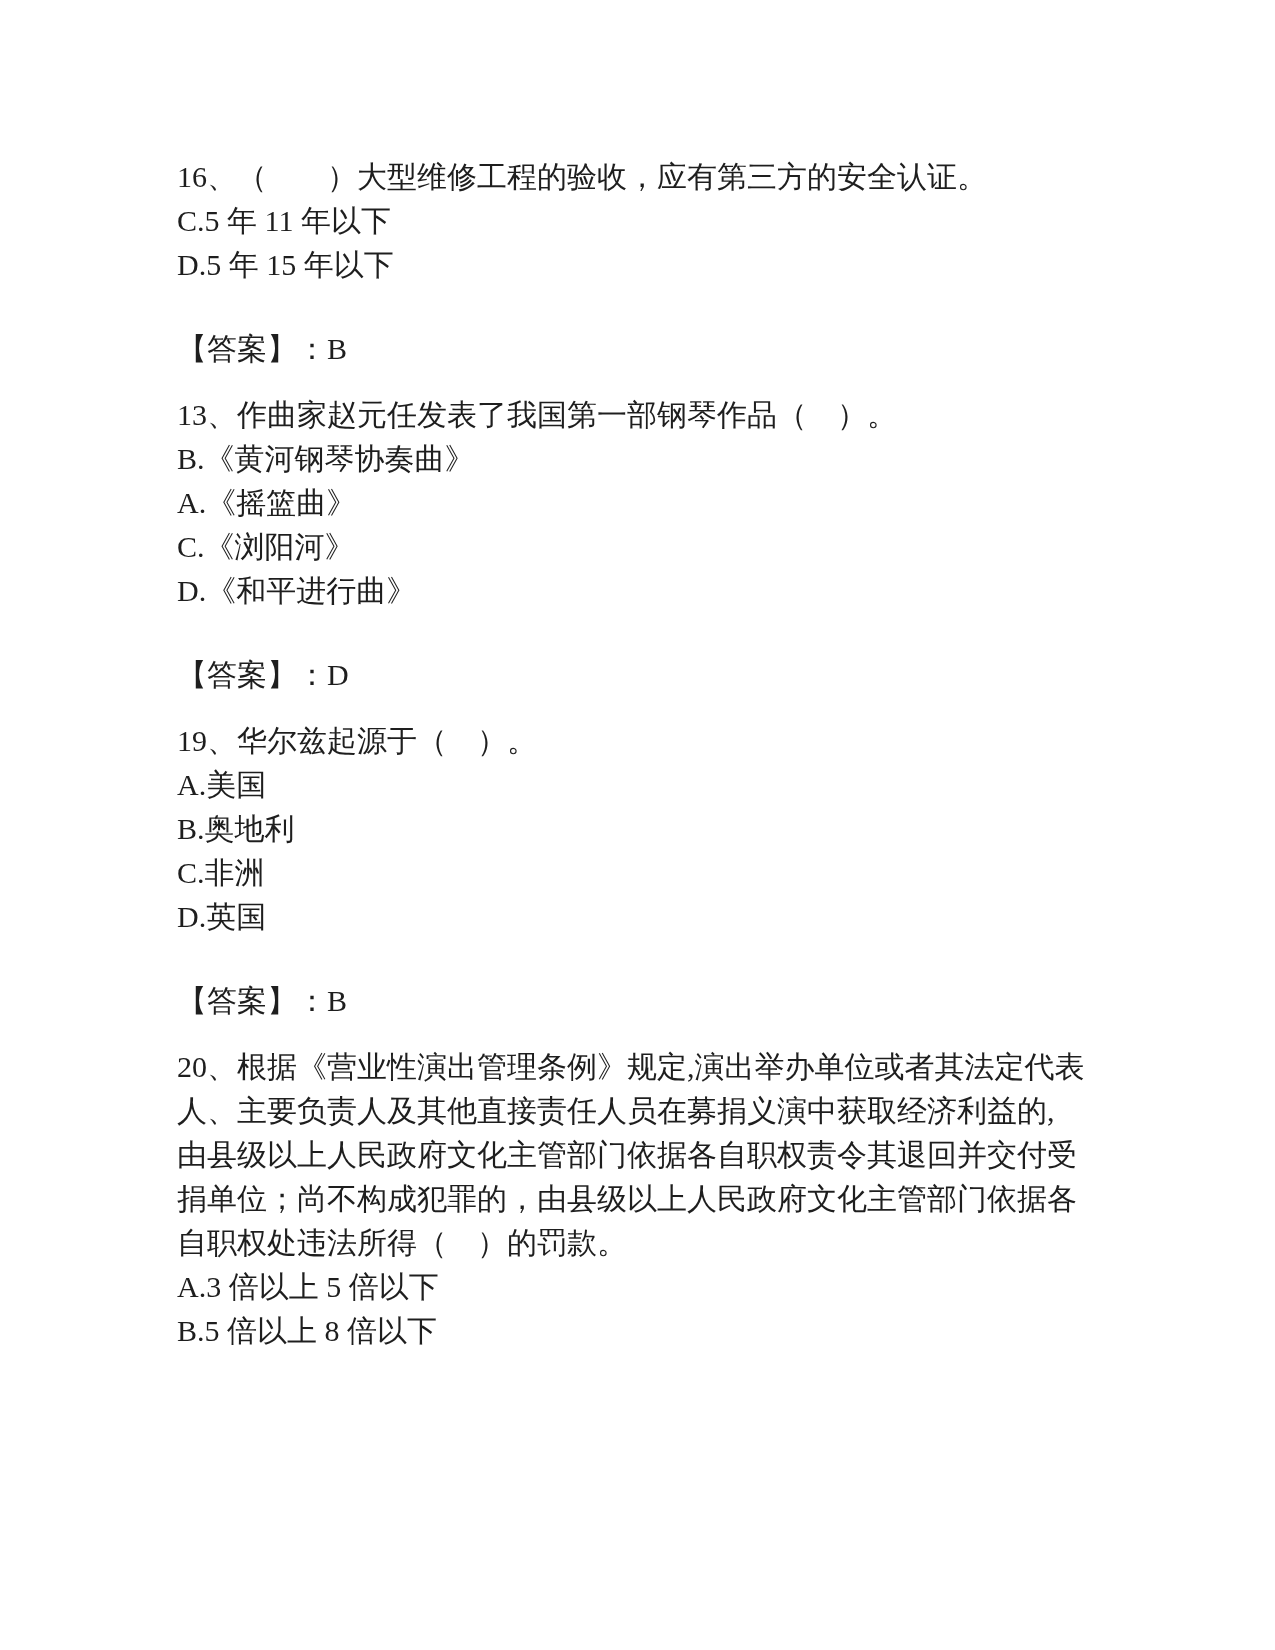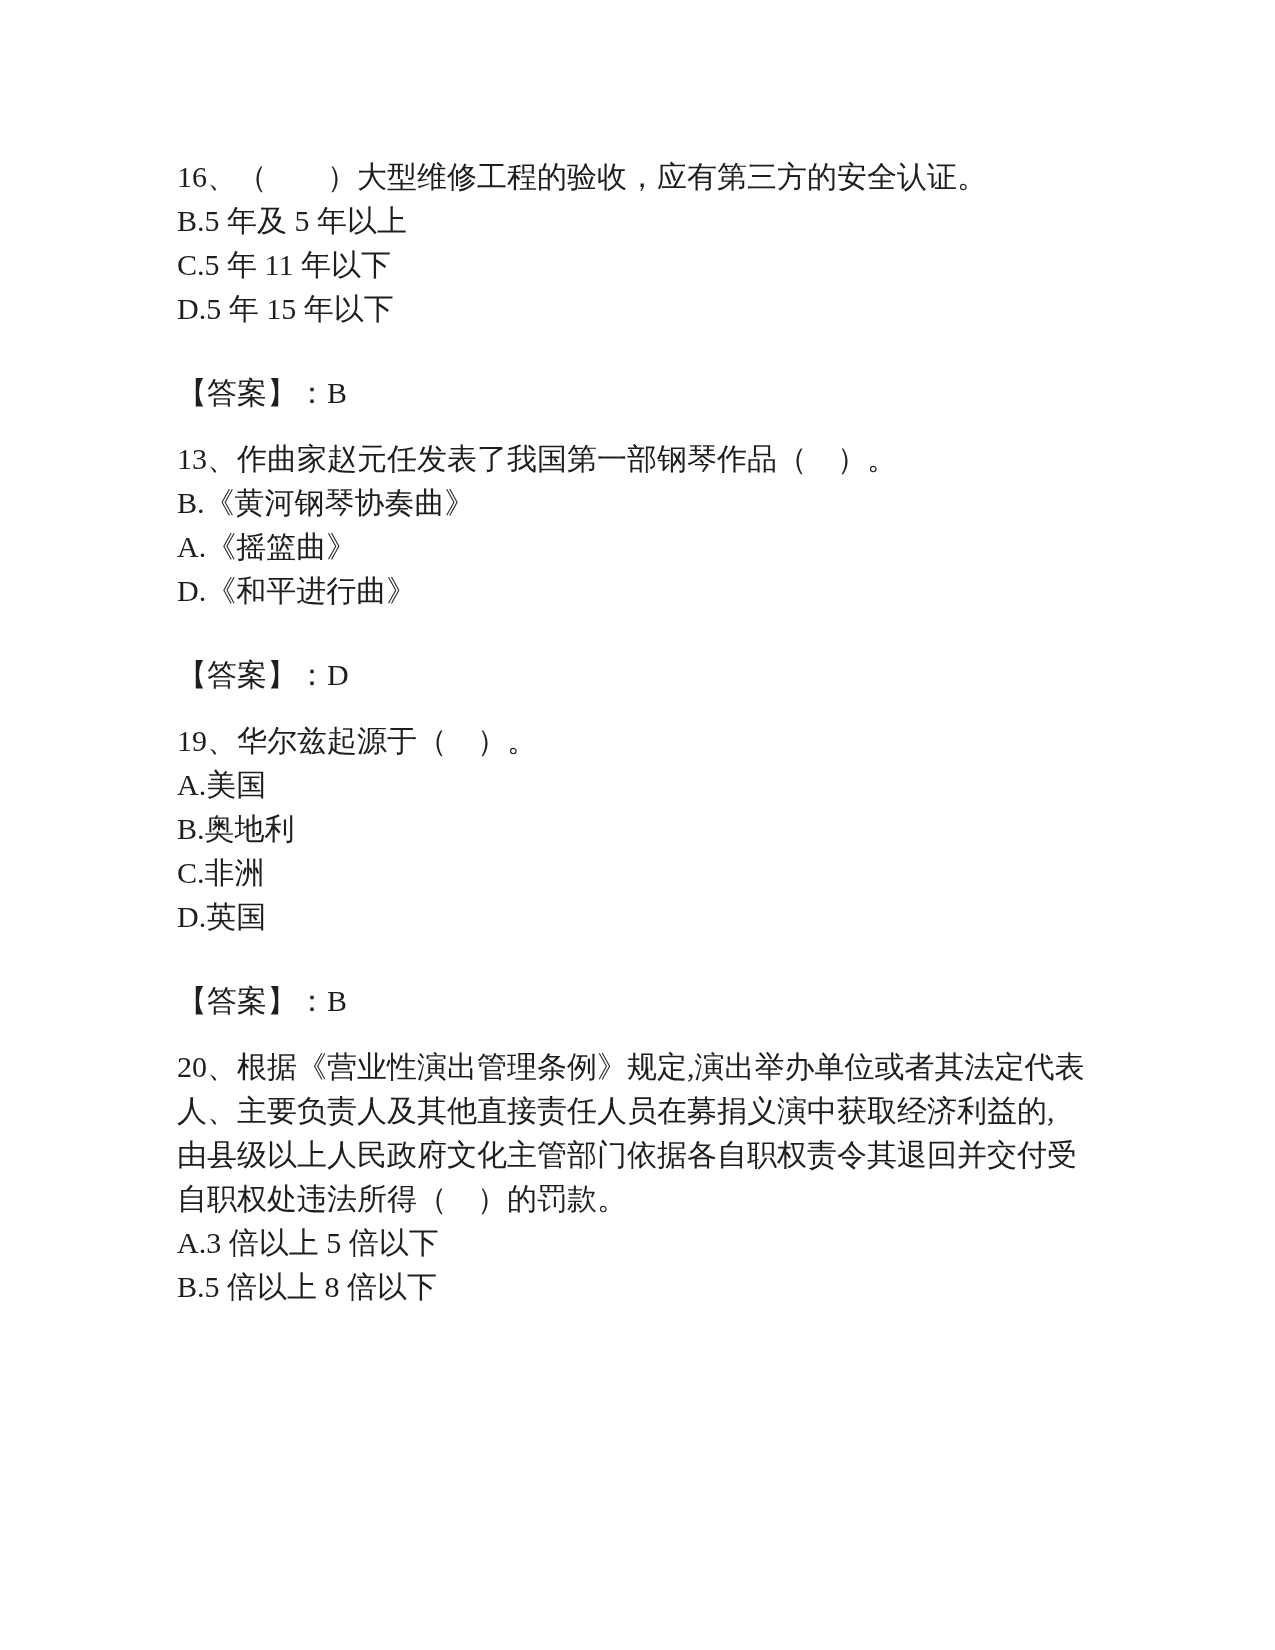--- a/index.html
+++ b/index.html
@@ -36,45 +36,46 @@
     padding: 0;
   }
 </style>
 </head>
 <body>
 
 <div class="page">
 
   <section class="question-block">
     <div class="line">16、（　　）大型维修工程的验收，应有第三方的安全认证。</div>
-    <div class="line">B.5 年及 5 年以上</div>
     <div class="line">C.5 年 11 年以下</div>
     <div class="line">D.5 年 15 年以下</div>
     <div class="answer-line">【答案】：B</div>
   </section>
 
   <section class="question-block">
     <div class="line">13、作曲家赵元任发表了我国第一部钢琴作品（　）。</div>
     <div class="line">B.《黄河钢琴协奏曲》</div>
     <div class="line">A.《摇篮曲》</div>
+    <div class="line">C.《浏阳河》</div>
     <div class="line">D.《和平进行曲》</div>
     <div class="answer-line">【答案】：D</div>
   </section>
 
   <section class="question-block">
     <div class="line">19、华尔兹起源于（　）。</div>
     <div class="line">A.美国</div>
     <div class="line">B.奥地利</div>
     <div class="line">C.非洲</div>
     <div class="line">D.英国</div>
     <div class="answer-line">【答案】：B</div>
   </section>
 
   <section class="question-block">
     <div class="line">20、根据《营业性演出管理条例》规定,演出举办单位或者其法定代表</div>
     <div class="line">人、主要负责人及其他直接责任人员在募捐义演中获取经济利益的,</div>
     <div class="line">由县级以上人民政府文化主管部门依据各自职权责令其退回并交付受</div>
+    <div class="line">捐单位；尚不构成犯罪的，由县级以上人民政府文化主管部门依据各</div>
     <div class="line">自职权处违法所得（　）的罚款。</div>
     <div class="line">A.3 倍以上 5 倍以下</div>
     <div class="line">B.5 倍以上 8 倍以下</div>
   </section>
 
 </div>
 
 </body></html>

